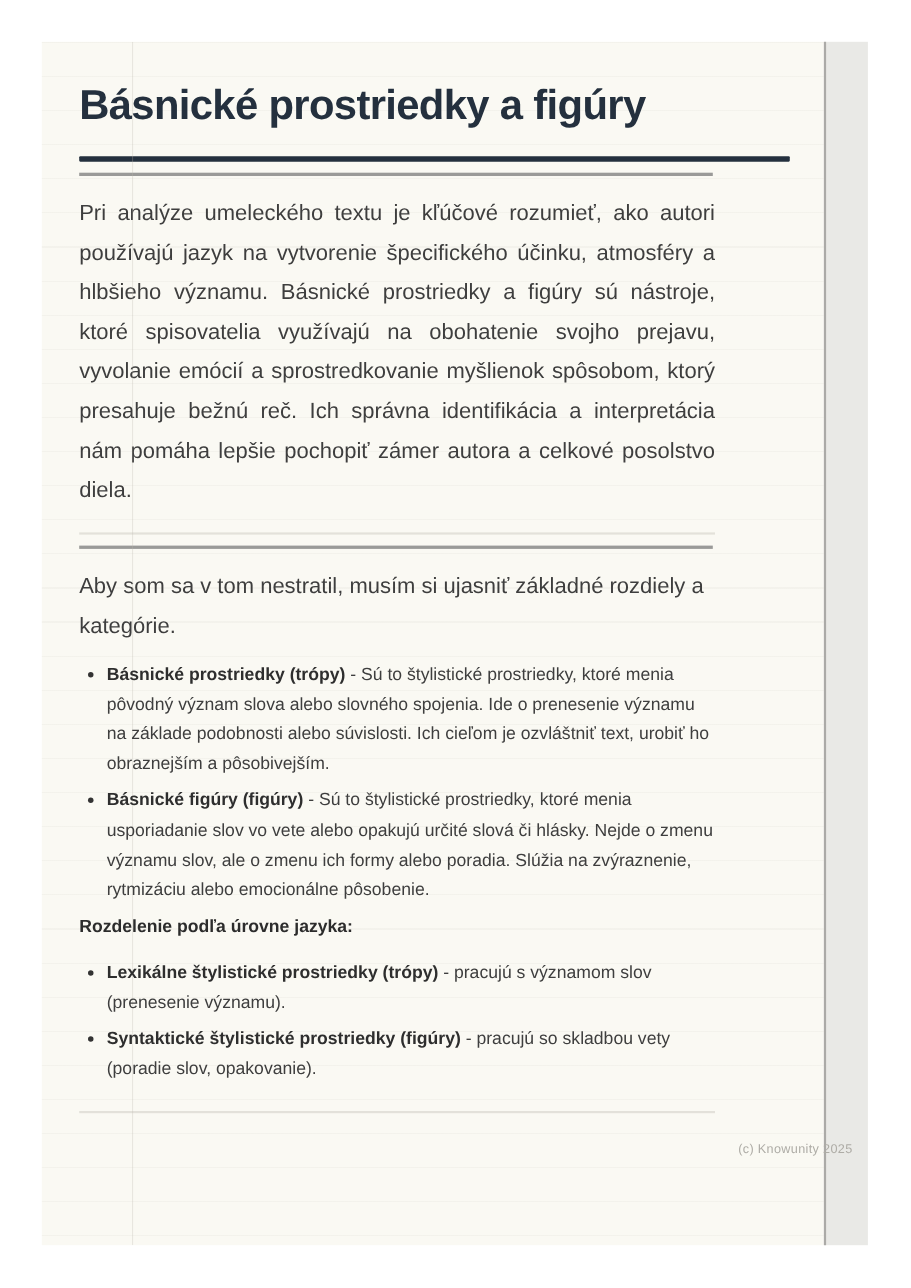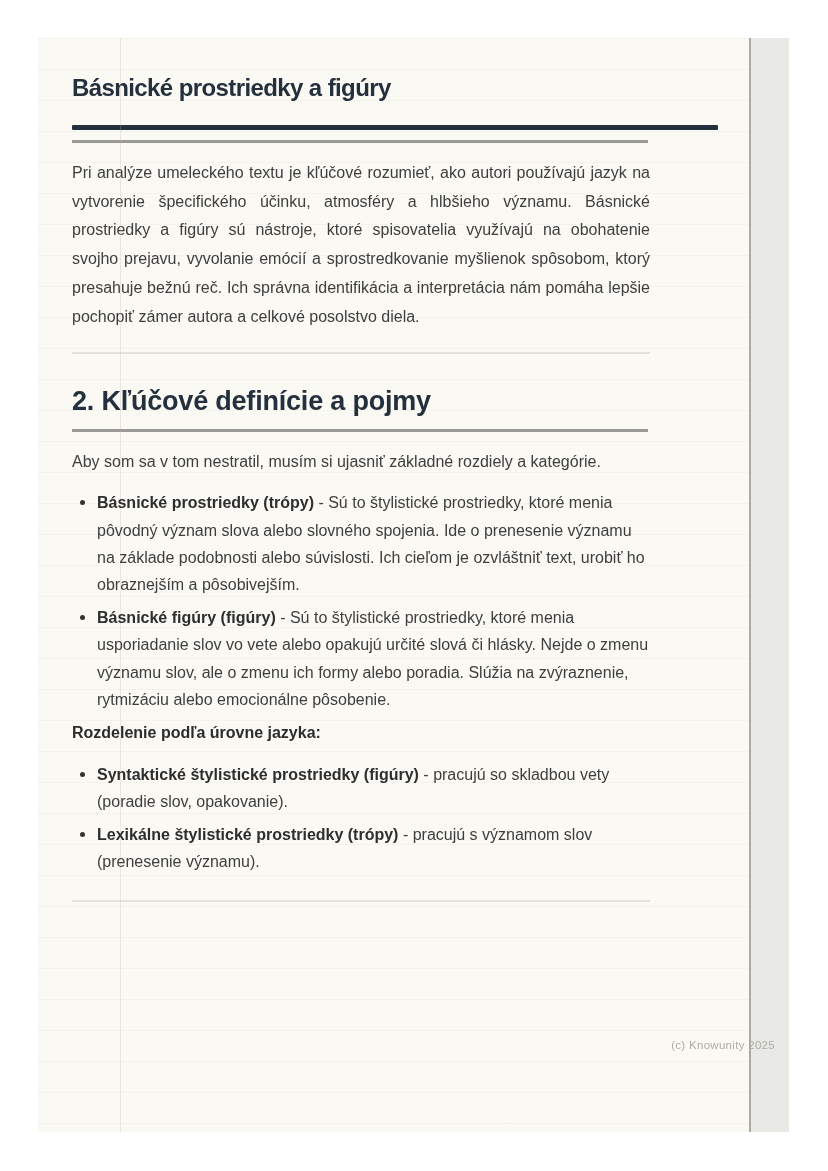--- a/index.html
+++ b/index.html
@@ -16,30 +16,30 @@
     padding:30px 31px 0 34px;
     overflow:hidden;
   }
   .vline { position:absolute; left:82px; top:0; bottom:0; width:1px;
     background:rgba(186,184,174,0.28); }
 
   
   .page-edge { position:absolute; left:749px; top:38px; width:40px; height:1094px;
     background:#E9E9E6; border-left:2px solid #ABAAA7; }
 
-  h1.doc-title { font-size:24px; font-weight:800; letter-spacing:-0.6px;
+  h1.doc-title { font-size:38px; font-weight:800; letter-spacing:-0.6px;
     line-height:1.2; color:#24303E; margin-top:6px; }
   .title-rule { height:5px; background:#24303E; margin-top:22px; border-radius:1px; }
 
   h2.sec-heading { width:578px; font-size:27px; font-weight:700; line-height:1.3;
     letter-spacing:-0.2px; color:#24303E; margin-top:40px; }
   h2.tight { margin-top:30px; }
   .section-rule { width:576px; height:3px; background:#9A9A98; margin-top:10px; }
 
-  p.body-text { width:578px; font-size:16px; line-height:1.8; color:#3E3E3E;
+  p.body-text { width:578px; font-size:20px; line-height:1.8; color:#3E3E3E;
     margin-top:16px; }
   p.justified { text-align:justify; }
   p.subhead { width:578px; font-size:16px; font-weight:700; color:#2C2C2C;
     margin-top:0; line-height:1.8; }
 
   ul.def-list { width:578px; list-style:none; margin-top:13px; }
   ul.def-list li { position:relative; padding-left:25px; font-size:16px;
     line-height:1.7; color:#3E3E3E; margin-bottom:6px; }
   ul.def-list li::before { content:""; position:absolute; left:8px; top:11px;
     width:5px; height:5px; border-radius:50%; background:#333333; }
@@ -62,34 +62,33 @@
     <h1 class="doc-title">Básnické prostriedky a figúry</h1>
     <div class="title-rule"></div>
 
     <section>
       <div class="section-rule"></div>
       <p class="body-text justified">Pri analýze umeleckého textu je kľúčové rozumieť, ako autori používajú jazyk na vytvorenie špecifického účinku, atmosféry a hlbšieho významu. Básnické prostriedky a figúry sú nástroje, ktoré spisovatelia využívajú na obohatenie svojho prejavu, vyvolanie emócií a sprostredkovanie myšlienok spôsobom, ktorý presahuje bežnú reč. Ich správna identifikácia a interpretácia nám pomáha lepšie pochopiť zámer autora a celkové posolstvo diela.</p>
       <div class="soft-divider"></div>
     </section>
 
     <section>
-      <h2 class="sec-heading tight">2. Kľúčové definície a pojmy</h2>
       <div class="section-rule"></div>
       <p class="body-text">Aby som sa v tom nestratil, musím si ujasniť základné rozdiely a kategórie.</p>
 
       <ul class="def-list">
         <li><span class="term">Básnické prostriedky (trópy)</span><span> - </span><span>Sú to štylistické prostriedky, ktoré menia pôvodný význam slova alebo slovného spojenia. Ide o prenesenie významu na základe podobnosti alebo súvislosti. Ich cieľom je ozvláštniť text, urobiť ho obraznejším a pôsobivejším.</span></li>
         <li><span class="term">Básnické figúry (figúry)</span><span> - </span><span>Sú to štylistické prostriedky, ktoré menia usporiadanie slov vo vete alebo opakujú určité slová či hlásky. Nejde o zmenu významu slov, ale o zmenu ich formy alebo poradia. Slúžia na zvýraznenie, rytmizáciu alebo emocionálne pôsobenie.</span></li>
       </ul>
 
       <p class="subhead">Rozdelenie podľa úrovne jazyka:</p>
 
       <ul class="def-list">
+        <li><span class="term">Lexikálne štylistické prostriedky (trópy)</span><span> - </span><span>pracujú s významom slov (prenesenie významu).</span></li>
         <li><span class="term">Syntaktické štylistické prostriedky (figúry)</span><span> - </span><span>pracujú so skladbou vety (poradie slov, opakovanie).</span></li>
-        <li><span class="term">Lexikálne štylistické prostriedky (trópy)</span><span> - </span><span>pracujú s významom slov (prenesenie významu).</span></li>
       </ul>
 
       <div class="soft-divider bottom"></div>
     </section>
   </div>
 
   <div class="page-edge"></div>
 
   <div class="footer-credit">(c) Knowunity 2025</div>
 

